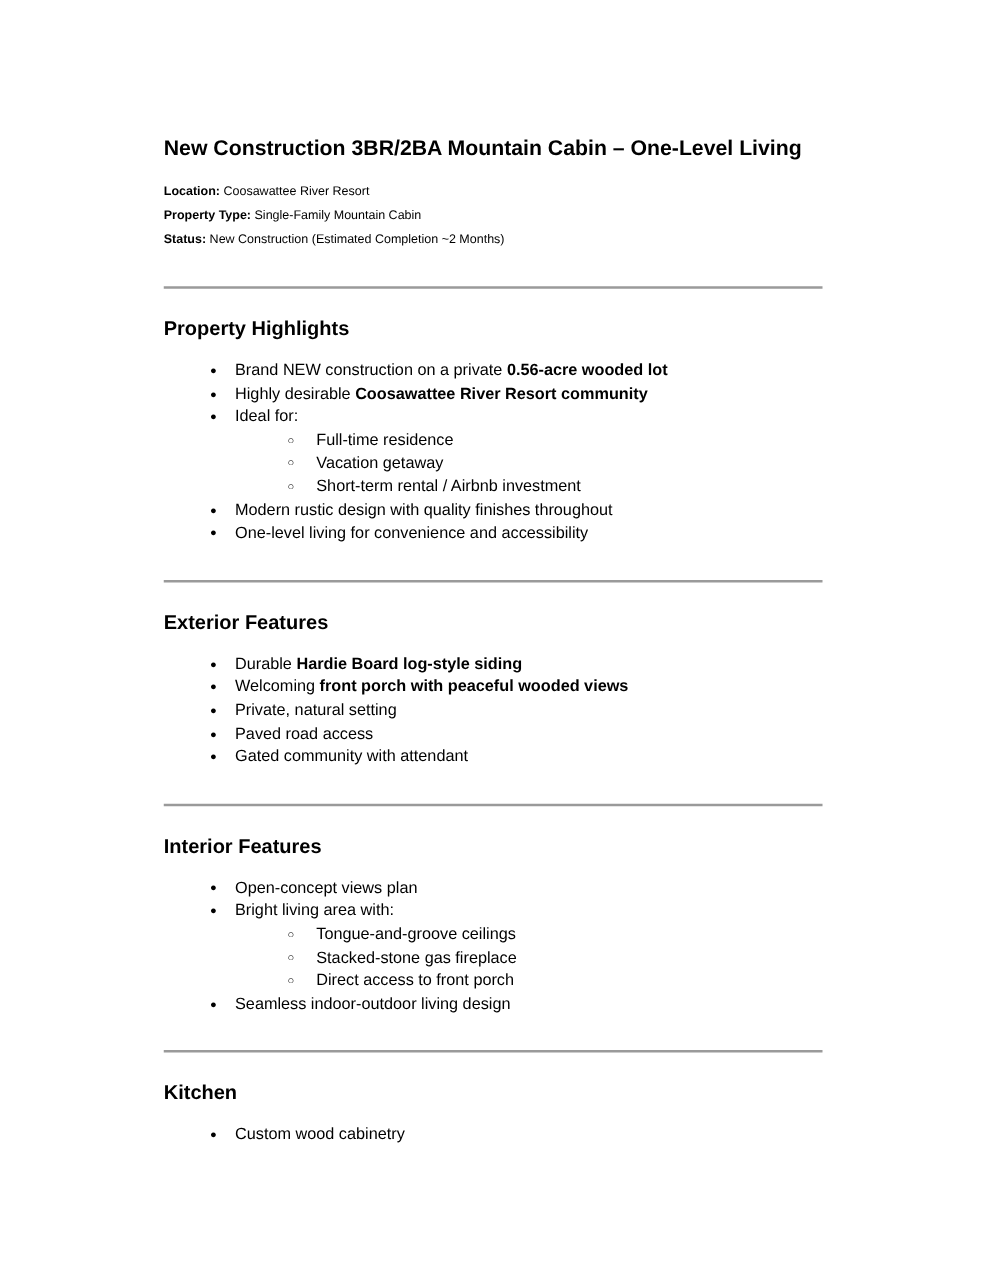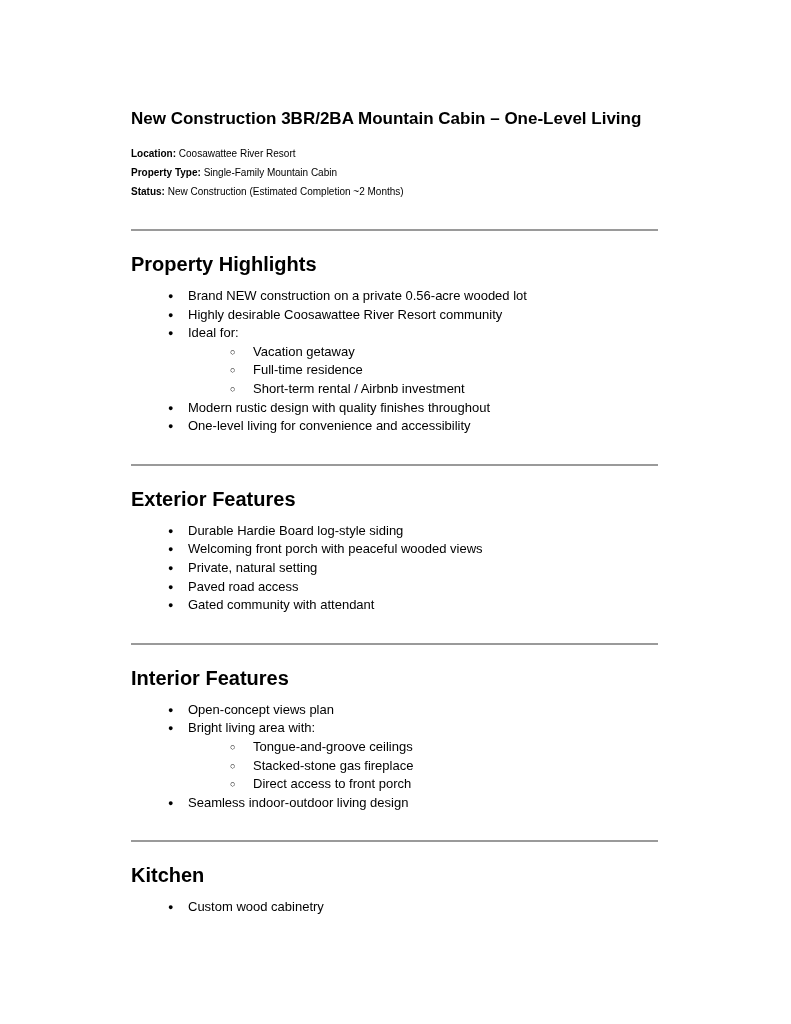--- a/index.html
+++ b/index.html
@@ -28,21 +28,21 @@
   .meta-label { font-weight: 700; }
 
   hr.divider {
     border: none;
     border-top: 2px solid #9a9a9a;
     margin: 28px 0 0 0;
     height: 0;
   }
 
   h2.section-heading {
-    font-size: 20px;
+    font-size: 16px;
     line-height: 20px;
     font-weight: 700;
     margin: 23px 0 0 0;
   }
 
   ul.bullets {
     list-style: none;
     margin: 13px 0 0 0;
     padding: 0;
   }
@@ -62,42 +62,42 @@
   }
   li.lvl2 { padding-left: 122px; }
   li.lvl2::before {
     content: "○";
     position: absolute;
     left: 99px;
     top: 0;
     font-size: 9px;
     line-height: 18.6px;
   }
-  .seg-bold { font-weight: 400; text-align: center; }
+  .seg-bold { font-weight: 700; text-align: center; }
 </style>
 </head>
 <body>
 
 <div class="page">
   <div class="inner">
     <h1 class="doc-title">New Construction 3BR/2BA Mountain Cabin – One-Level Living</h1>
     <div class="meta" id="meta">
         <div class="meta-line"><span class="meta-label">Location:</span> <span class="meta-value">Coosawattee River Resort</span></div>
         <div class="meta-line"><span class="meta-label">Property Type:</span> <span class="meta-value">Single-Family Mountain Cabin</span></div>
         <div class="meta-line"><span class="meta-label">Status:</span> <span class="meta-value">New Construction (Estimated Completion ~2 Months)</span></div>
       </div>
     <div id="sections">
         <hr class="divider">
         <h2 class="section-heading">Property Highlights</h2>
         <ul class="bullets">
           <li class="item lvl1"><span class="seg">Brand NEW construction on a private </span><span class="seg-bold">0.56-acre wooded lot</span></li>
           <li class="item lvl1"><span class="seg">Highly desirable </span><span class="seg-bold">Coosawattee River Resort community</span></li>
           <li class="item lvl1"><span class="seg">Ideal for:</span></li>
+          <li class="item lvl2"><span class="seg">Full-time residence</span></li>
           <li class="item lvl2"><span class="seg">Vacation getaway</span></li>
-          <li class="item lvl2"><span class="seg">Full-time residence</span></li>
           <li class="item lvl2"><span class="seg">Short-term rental / Airbnb investment</span></li>
           <li class="item lvl1"><span class="seg">Modern rustic design with quality finishes throughout</span></li>
           <li class="item lvl1"><span class="seg">One-level living for convenience and accessibility</span></li>
         </ul>
         <hr class="divider">
         <h2 class="section-heading">Exterior Features</h2>
         <ul class="bullets">
           <li class="item lvl1"><span class="seg">Durable </span><span class="seg-bold">Hardie Board log-style siding</span></li>
           <li class="item lvl1"><span class="seg">Welcoming </span><span class="seg-bold">front porch with peaceful wooded views</span></li>
           <li class="item lvl1"><span class="seg">Private, natural setting</span></li>

